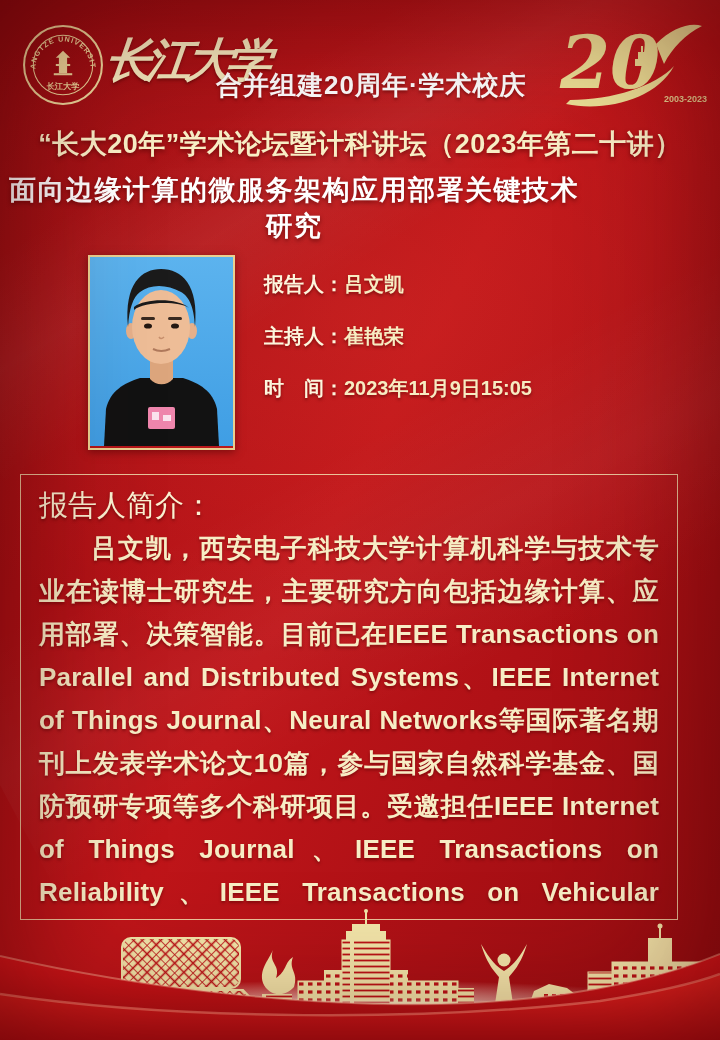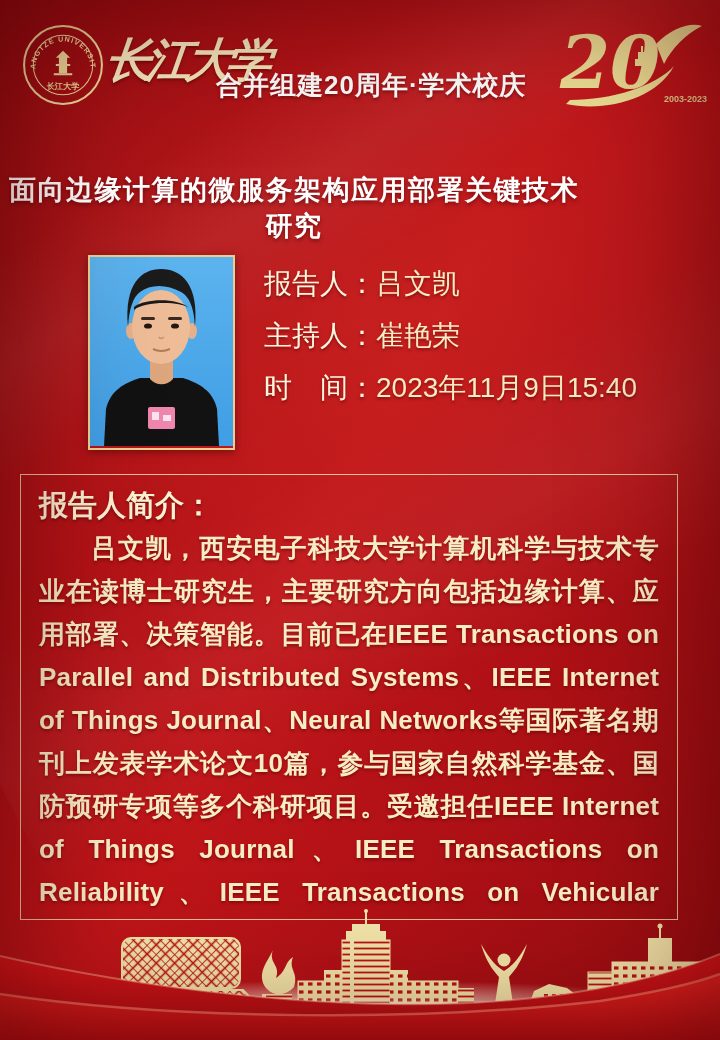--- a/index.html
+++ b/index.html
@@ -33,30 +33,30 @@
       text-shadow:0 2px 4px rgba(70,0,0,.6);}
   .title2{position:absolute;left:0;top:172px;width:588px;text-align:center;
       font-size:27px;font-weight:bold;color:#ffffff;letter-spacing:1.5px;
       text-shadow:0 2px 4px rgba(70,0,0,.6);}
 
   
   .photo{position:absolute;left:88px;top:255px;width:143px;height:191px;
       border:2px solid #e9d090;box-shadow:0 2px 8px rgba(60,0,0,.5);}
   .photo svg{display:block;}
   .info{position:absolute;left:264px;top:258px;}
-  .info-row{height:52px;line-height:52px;font-size:28px;font-weight:normal;
+  .info-row{height:52px;line-height:52px;font-size:20px;font-weight:bold;
       white-space:nowrap;text-shadow:0 2px 3px rgba(70,0,0,.5);}
   .info-label{color:#fdf6dd;}
   .info-value{color:#f7ecc2;}
 
   
   .bio-box{position:absolute;left:20px;top:474px;width:658px;height:446px;
       border:1px solid rgba(242,224,175,.85);box-sizing:border-box;
       padding:10px 18px 0 18px;overflow:hidden;}
-  .bio-heading{font-size:29px;font-weight:bold;color:#fbf2d2;
+  .bio-heading{font-size:29px;font-weight:normal;color:#fbf2d2;
       text-shadow:0 2px 3px rgba(70,0,0,.5);line-height:40px;}
   .bio-text{margin:2px 0 0 0;font-size:26px;font-weight:bold;color:#f7edc5;
       line-height:43px;text-align:justify;text-indent:2em;
       text-shadow:0 2px 3px rgba(70,0,0,.45);letter-spacing:.2px;}
 
   
   .skyline{position:absolute;left:0;bottom:0;width:720px;height:132px;}
 </style>
 </head>
 <body>
@@ -92,20 +92,21 @@
     <path d="M104,34 C120,18 138,12 150,16 C134,24 120,38 112,54 Z" fill="#ece096"></path>
     <text x="8" y="78" font-size="72" font-weight="bold" font-style="italic" font-family="'DejaVu Serif','Liberation Serif',serif" fill="#ece096">20</text>
     <g fill="#ece096">
       <rect x="86" y="42" width="9" height="14"></rect>
       <rect x="83" y="49" width="15" height="7"></rect>
       <rect x="89" y="36" width="2" height="6"></rect>
     </g>
     <text x="112" y="92" font-size="9" fill="#e7d292" font-weight="bold">2003-2023</text>
   </svg>
 
+  <div class="title1">“长大20年”学术论坛暨计科讲坛（2023年第二十讲）</div>
   <div class="title2">面向边缘计算的微服务架构应用部署关键技术研究</div>
 
   <div class="photo">
     <svg viewBox="0 0 143 189" width="143" height="189">
       <defs>
         <linearGradient id="sky" x1="0" y1="0" x2="0" y2="1">
           <stop offset="0" stop-color="#5cb3ee"></stop>
             <stop offset="1" stop-color="#3f9ee4"></stop>
         </linearGradient>
       </defs>
@@ -130,21 +131,21 @@
   </div>
 
   <div class="info">
     <div class="info-row">
       <span class="info-label">报告人：</span><span class="info-value">吕文凯</span>
     </div>
     <div class="info-row">
       <span class="info-label">主持人：</span><span class="info-value">崔艳荣</span>
     </div>
     <div class="info-row">
-      <span class="info-label">时　间：</span><span class="info-value">2023年11月9日15:40</span>
+      <span class="info-label">时　间：</span><span class="info-value">2023年11月9日15:05</span>
     </div>
   </div>
 
   <div class="bio-box">
     <div class="bio-heading">报告人简介：</div>
     <p class="bio-text">吕文凯，西安电子科技大学计算机科学与技术专业在读博士研究生，主要研究方向包括边缘计算、应用部署、决策智能。目前已在IEEE Transactions on Parallel and Distributed Systems、IEEE Internet of Things Journal、Neural Networks等国际著名期刊上发表学术论文10篇，参与国家自然科学基金、国防预研专项等多个科研项目。受邀担任IEEE Internet of Things Journal、IEEE Transactions on Reliability、IEEE Transactions on Vehicular Technology等期刊审稿人。</p>
   </div>
 
   <svg class="skyline" viewBox="0 0 720 132">
     <defs>

